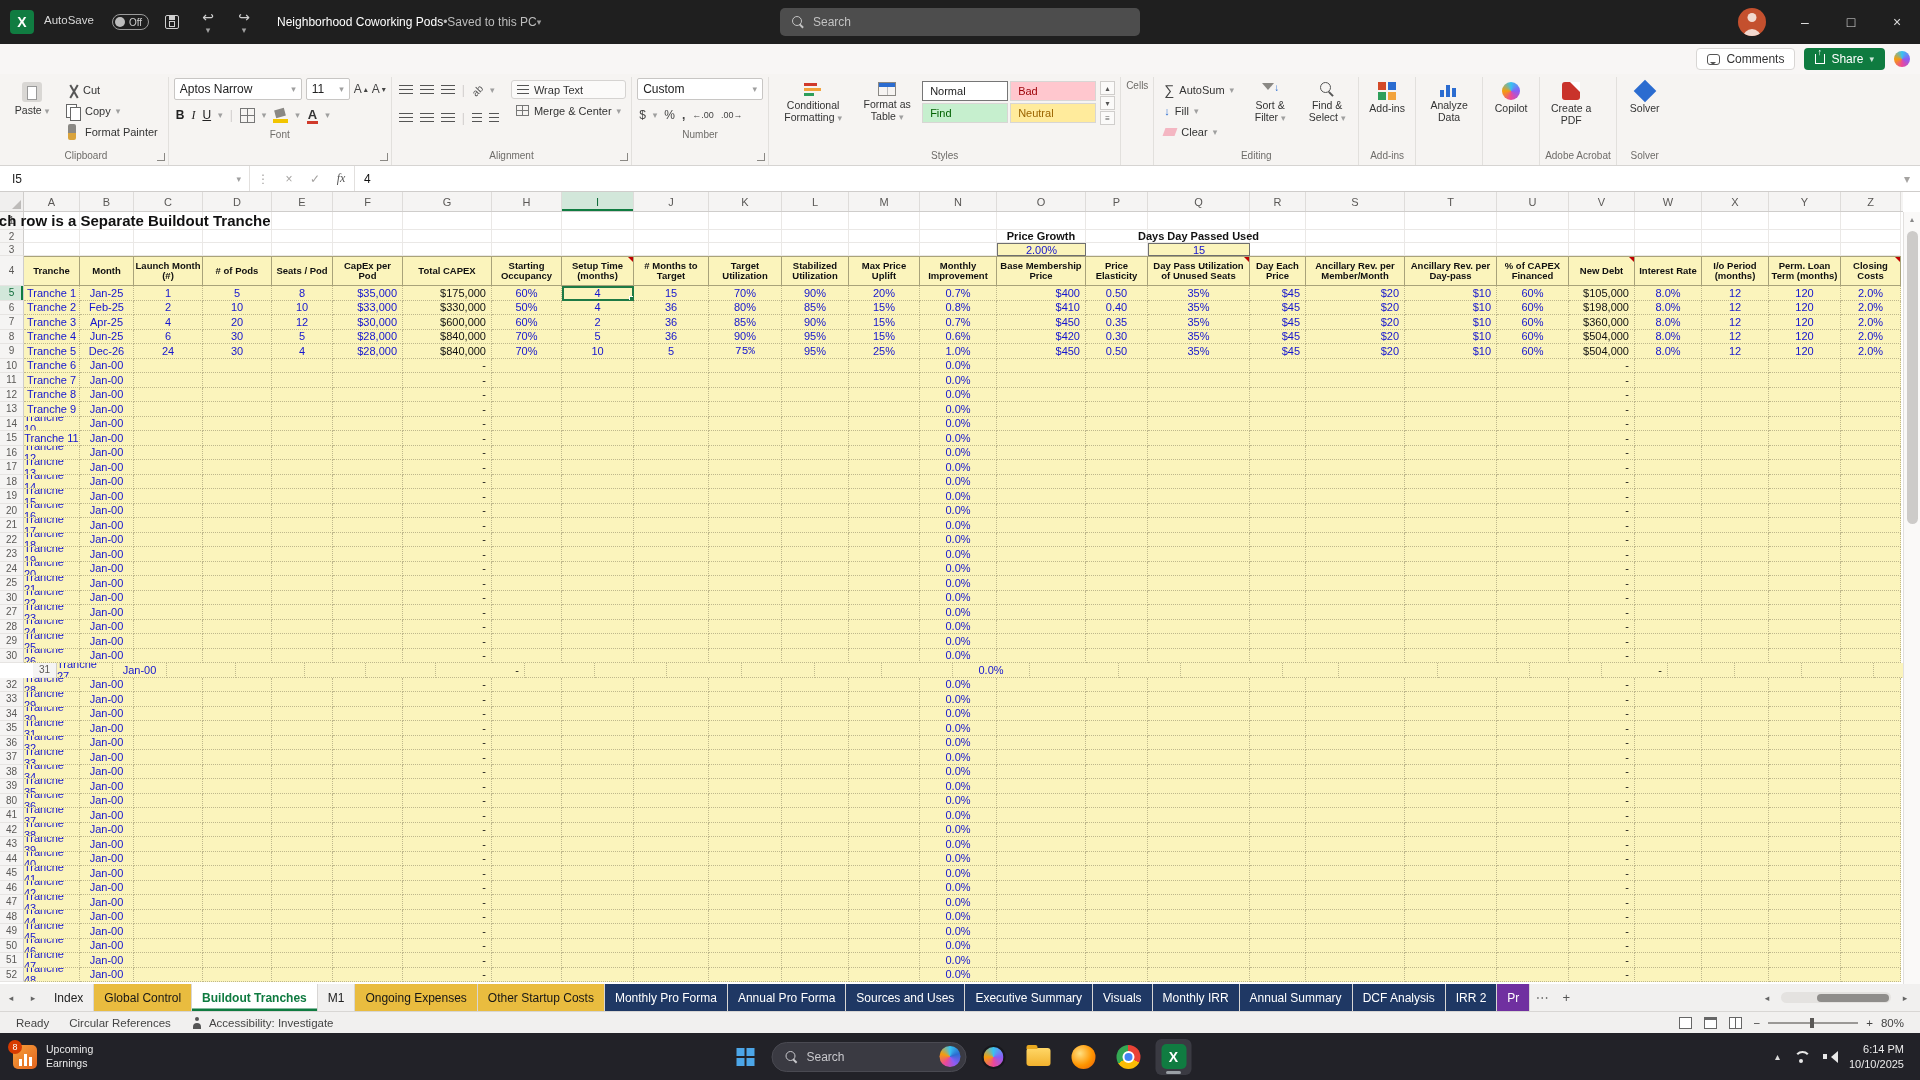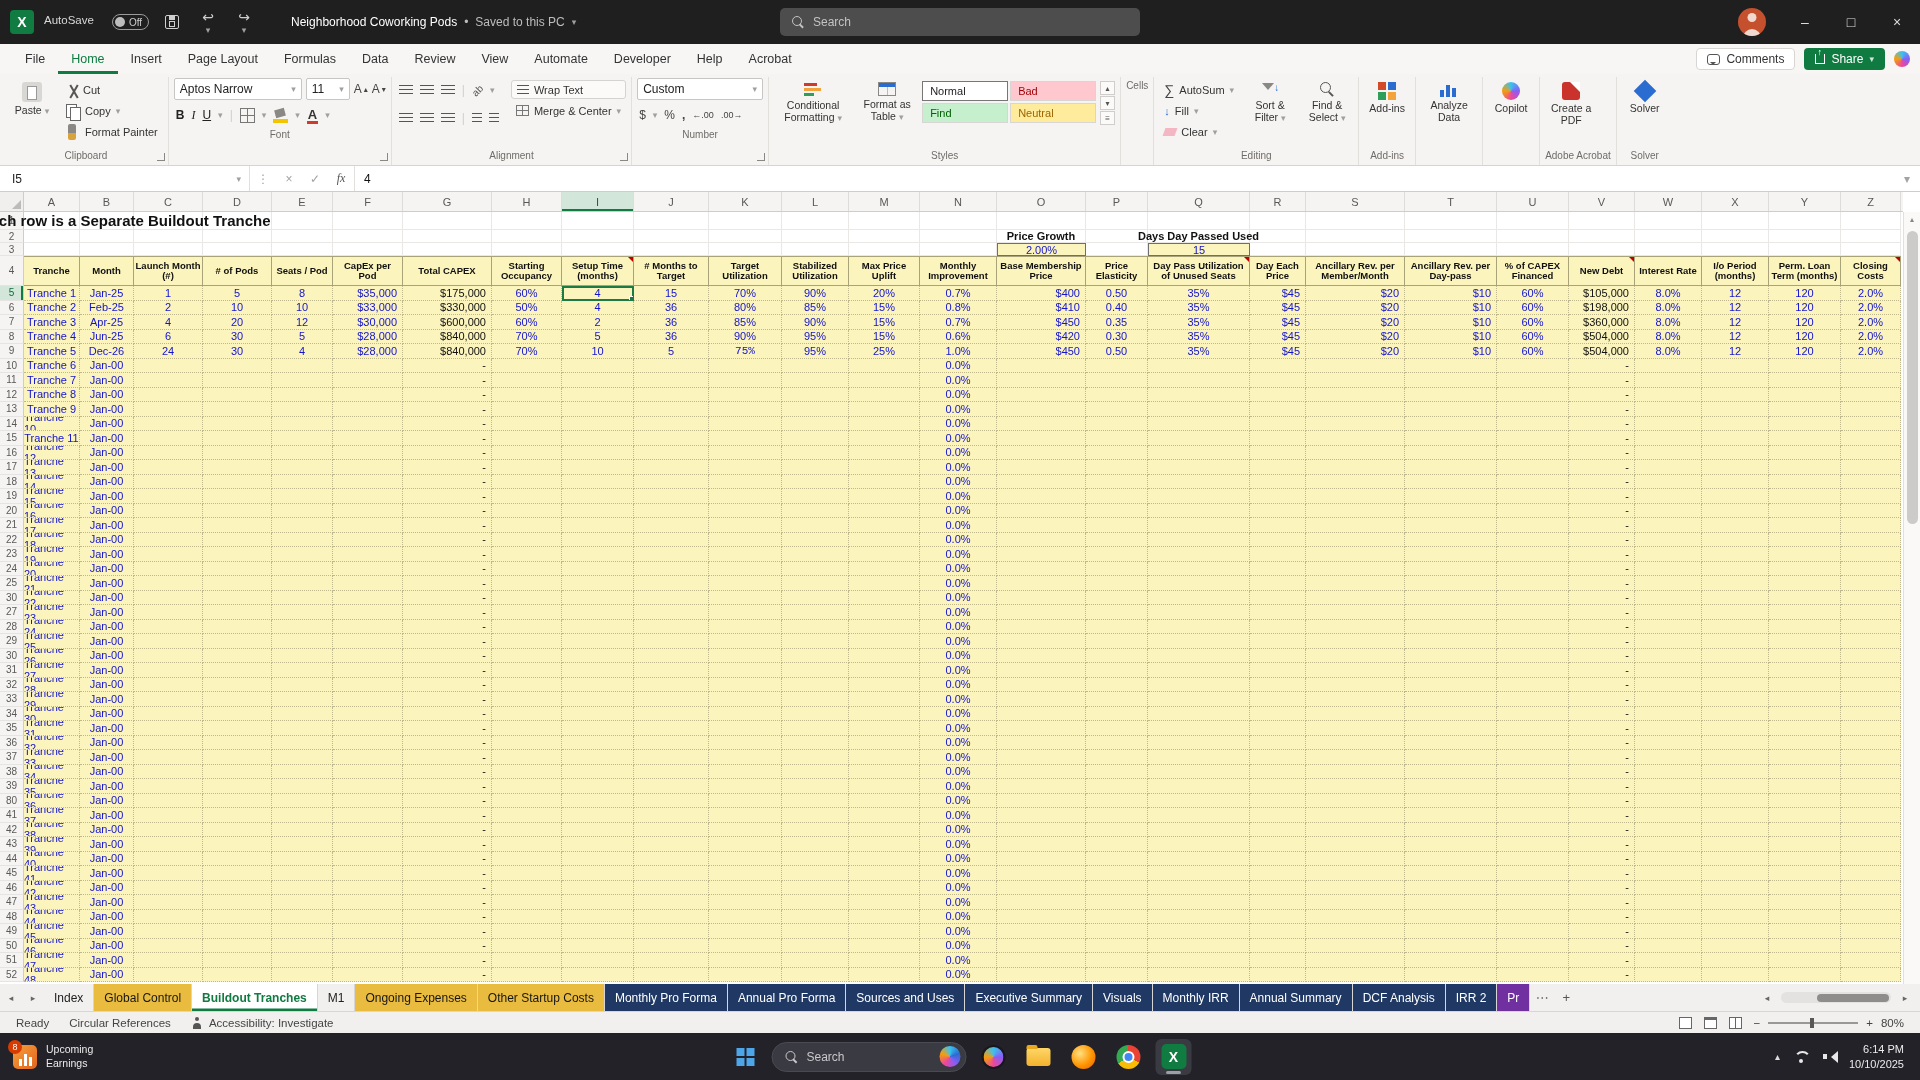--- a/index.html
+++ b/index.html
@@ -10,21 +10,21 @@
 .titlebar{height:44px;background:#1f1f1f;display:flex;align-items:center;color:#e6e6e6;position:relative;flex:none}
 .tb-left{display:flex;align-items:center;gap:10px;padding-left:10px}
 .xl-logo{width:24px;height:24px;background:#107C41;border-radius:4px;color:#fff;font-weight:bold;display:grid;place-items:center;font-size:14px}
 .autosave{display:flex;align-items:flex-start;gap:18px;font-size:11.5px;color:#d8d8d8}
 .toggle{height:16px;border:1px solid #9a9a9a;border-radius:9px;display:flex;align-items:center;gap:4px;padding:0 6px 0 2px;color:#cfcfcf;font-size:10px}
 .knob{width:10px;height:10px;border-radius:50%;background:#bdbdbd}
 .tb-ic{width:26px;height:26px;display:grid;place-items:center;border-radius:4px;color:#cfcfcf;font-size:14px}
 .ic-save{width:14px;height:14px;border:1.5px solid #cfcfcf;border-radius:2px;position:relative}
 .ic-save::before{content:"";position:absolute;top:0;left:3px;right:3px;height:4px;background:#cfcfcf}
 .ic-save::after{content:"";position:absolute;bottom:1px;left:3px;right:3px;height:4px;border:1px solid #cfcfcf}
-.doc-title{display:flex;align-items:center;gap:7px;margin-left:24px;font-size:12px;color:#fff;white-space:nowrap}
+.doc-title{display:flex;align-items:center;margin-left:10px;font-size:12px;color:#fff;white-space:nowrap}
 .doc-status{color:#bdbdbd}
 .chev{color:#9f9f9f;font-size:9px}
 .tb-search{position:absolute;left:50%;top:50%;transform:translate(-50%,-50%);width:360px;height:28px;background:#4d4d4d;border-radius:5px;display:flex;align-items:center;gap:9px;padding:0 12px;color:#c3c3c3;font-size:12px}
 .mag{width:12px;height:12px;position:relative;flex:none}
 .mag::before{content:"";position:absolute;top:0;left:0;width:8px;height:8px;border:1.5px solid currentColor;border-radius:50%}
 .mag::after{content:"";position:absolute;width:5px;height:1.5px;background:currentColor;transform:rotate(45deg);left:7px;top:9px}
 .tb-right{margin-left:auto;display:flex;align-items:center;height:100%}
 .avatar{width:28px;height:28px;border-radius:50%;background:#C4502E;margin-right:16px;position:relative;overflow:hidden}
 .avatar::before{content:"";position:absolute;top:5px;left:50%;transform:translateX(-50%);width:9px;height:9px;border-radius:50%;background:#f2d9cf}
 .avatar::after{content:"";position:absolute;bottom:-4px;left:50%;transform:translateX(-50%);width:18px;height:11px;border-radius:9px 9px 0 0;background:#f2d9cf}
@@ -230,34 +230,20 @@
     </div>
     <div class="tb-right">
       <div class="avatar"></div>
       <div class="win-btn">–</div>
       <div class="win-btn">□</div>
       <div class="win-btn">×</div>
     </div>
   </div>
 
   <div class="rtabs">
-    <div class="stablist" id="rtablist">
-        <div class="rtab">File</div>
-        <div class="rtab active">Home</div>
-        <div class="rtab">Insert</div>
-        <div class="rtab">Page Layout</div>
-        <div class="rtab">Formulas</div>
-        <div class="rtab">Data</div>
-        <div class="rtab">Review</div>
-        <div class="rtab">View</div>
-        <div class="rtab">Automate</div>
-        <div class="rtab">Developer</div>
-        <div class="rtab">Help</div>
-        <div class="rtab">Acrobat</div>
-      </div>
     <div class="tabs-right">
       <div class="comments-btn">
         <span class="ic-comment"></span>
         <span>Comments</span>
       </div>
       <div class="share-btn">
         <span class="ic-share"></span>
         <span>Share</span>
         <span class="chev" style="color:#d5ecd F;color:#d9ead f;color:#cfe8da">▾</span>
       </div>
@@ -1417,21 +1403,21 @@
           <div class="cell yellow a-r blue" style="width: 56px;"></div>
           <div class="cell yellow a-r blue" style="width: 99px;"></div>
           <div class="cell yellow a-r blue" style="width: 92px;"></div>
           <div class="cell yellow  blue" style="width: 72px;"></div>
           <div class="cell yellow a-r" style="width: 66px;">-</div>
           <div class="cell yellow  blue" style="width: 67px;"></div>
           <div class="cell yellow  blue" style="width: 67px;"></div>
           <div class="cell yellow  blue" style="width: 72px;"></div>
           <div class="cell yellow  blue" style="width: 60px;"></div>
         </div>
-        <div class="grow" style="height: 14.5px;">
+        <div class="grow" style="height: 14.5px; padding-left: 33px;">
           <div class="rnum">31</div>
           <div class="cell yellow  blue" style="width: 56px;">Tranche 27</div>
           <div class="cell yellow  blue" style="width: 54px;">Jan-00</div>
           <div class="cell yellow  blue" style="width: 69px;"></div>
           <div class="cell yellow  blue" style="width: 69px;"></div>
           <div class="cell yellow  blue" style="width: 61px;"></div>
           <div class="cell yellow a-r blue" style="width: 70px;"></div>
           <div class="cell yellow a-r" style="width: 89px;">-</div>
           <div class="cell yellow  blue" style="width: 70px;"></div>
           <div class="cell yellow  blue" style="width: 72px;"></div>

